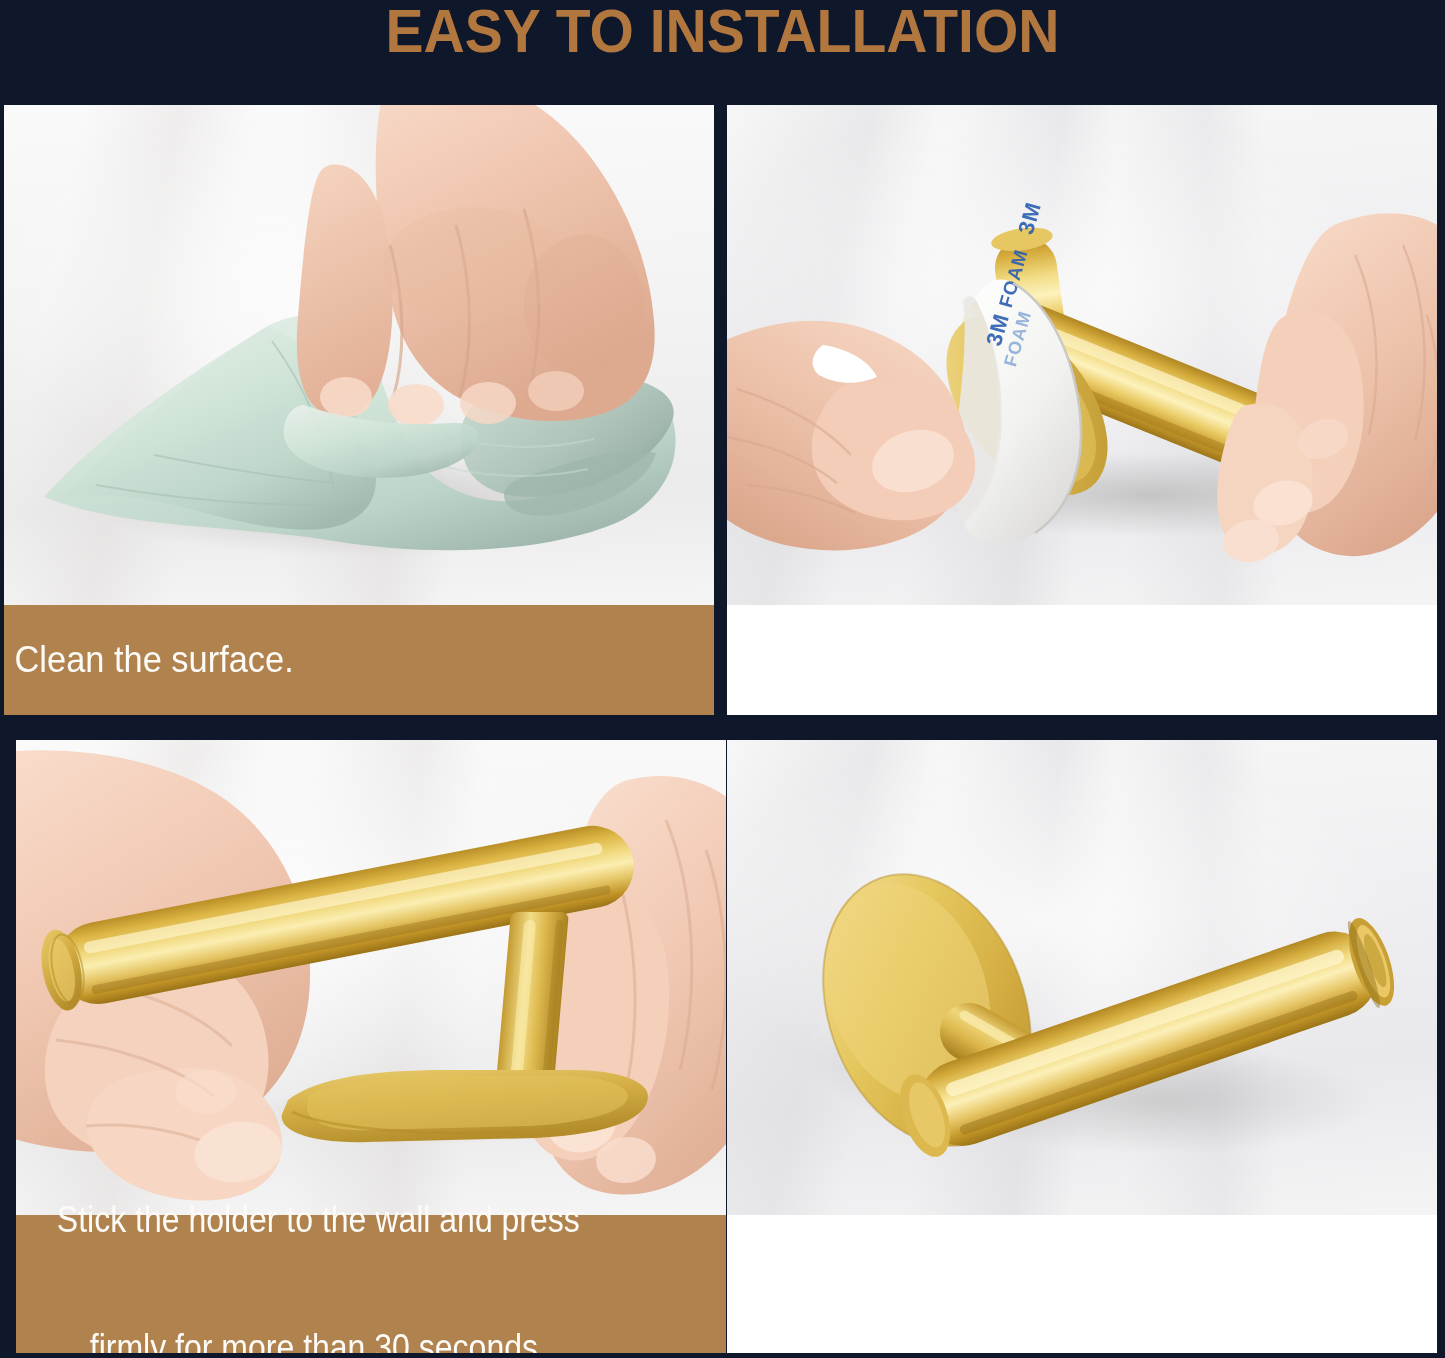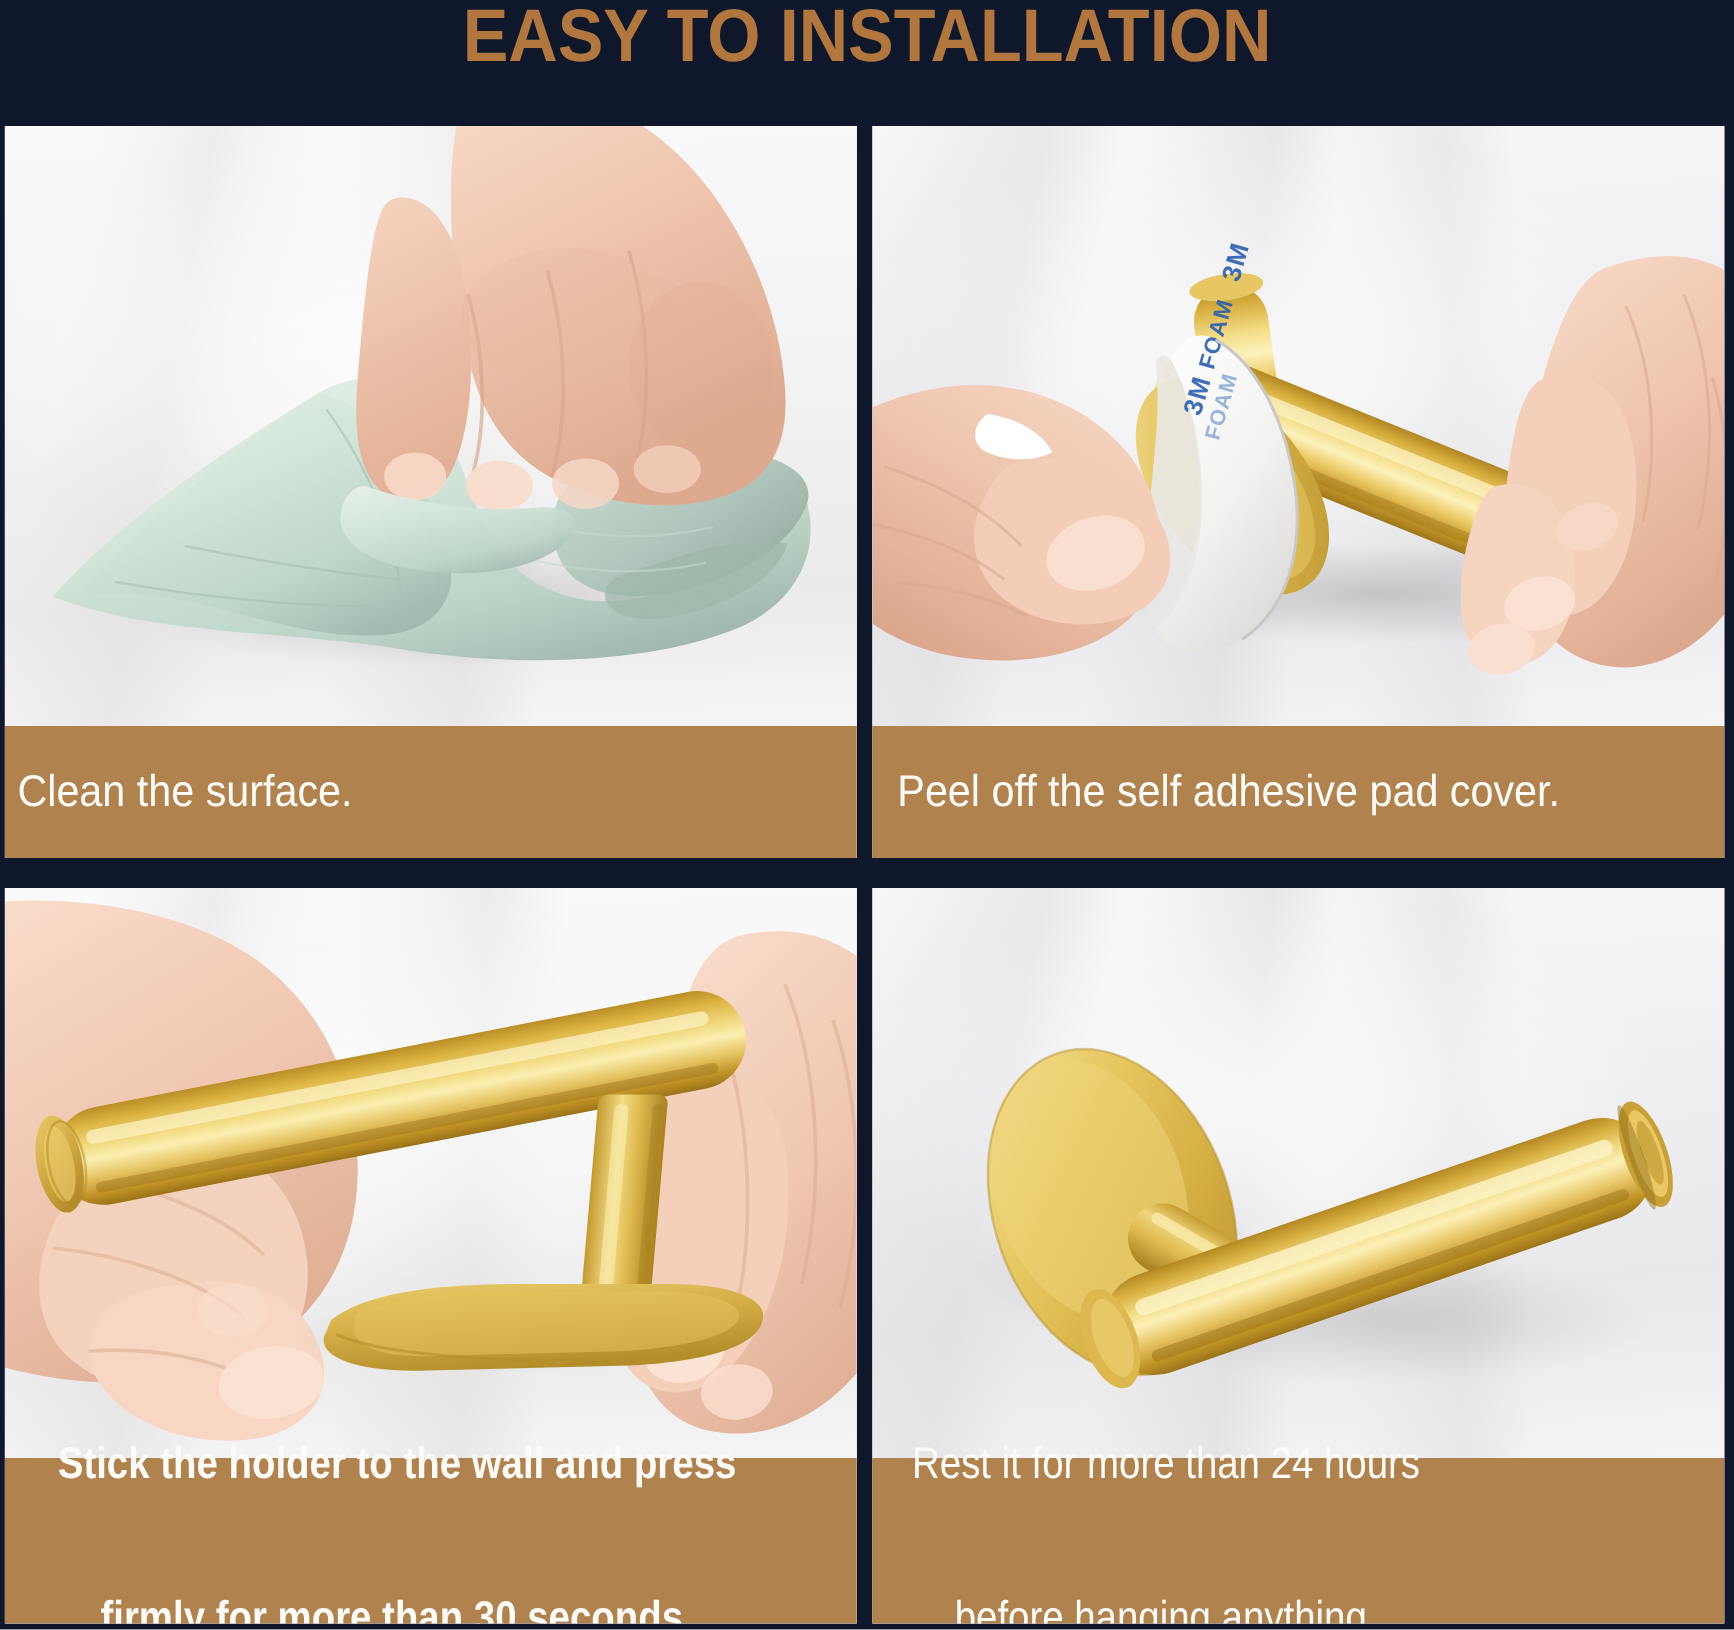--- a/index.html
+++ b/index.html
@@ -20,21 +20,21 @@
     font-family:"Liberation Sans","DejaVu Sans",sans-serif;
     transform:scaleX(.92);transform-origin:50% 50%;
     white-space:nowrap;
   }
 
   
   .grid{position:absolute;left:4px;top:105px;width:1437px;height:1248px;}
   .card{position:absolute;width:710px;overflow:hidden;background:#fff;}
   .card.c1{left:0;top:0;height:610px;}
   .card.c2{left:723px;top:0;height:610px;}
-  .card.c3{left:0;top:635px;height:613px;font-weight:bold;}
+  .card.c3{left:12px;top:635px;height:613px;}
   .card.c4{left:723px;top:635px;height:613px;}
 
   .photo{position:relative;width:710px;overflow:hidden;background:#f3f2f2;}
   .c1 .photo,.c2 .photo{height:500px;}
   .c3 .photo,.c4 .photo{height:475px;}
 
   .caption{
     background:#B0824E;color:#FDFBF7;
     font-size:37px;line-height:54px;
     text-align:center;
@@ -284,23 +284,20 @@
             <path d="M628 150 C650 200 656 268 642 330"></path>
             <path d="M676 140 C700 196 704 272 688 336"></path>
             <path d="M700 210 C716 262 716 330 702 380"></path>
           </g>
 
           <ellipse cx="556" cy="398" rx="30" ry="22" transform="rotate(-14 556 398)" fill="#fae1d2"></ellipse>
           <ellipse cx="524" cy="436" rx="28" ry="21" transform="rotate(-10 524 436)" fill="#f9dfd0"></ellipse>
           <ellipse cx="596" cy="334" rx="26" ry="19" transform="rotate(-20 596 334)" fill="#f7dac9" opacity=".8"></ellipse>
         </svg>
       </div>
-      <div class="caption">
-        <span>Peel off the self adhesive pad cover.</span>
-      </div>
     </div>
 
     <div class="card c3">
       <div class="photo">
         <div class="marble warm"></div>
         <div class="glow"></div>
 
         <svg viewBox="0 0 710 475" width="710" height="475" style="position:absolute;inset:0">
           <defs>
             <linearGradient id="g3bar" x1="0" y1="0" x2="0" y2="1">
@@ -457,22 +454,16 @@
             <ellipse cx="184" cy="309" rx="22" ry="43" fill="#dcb84f"></ellipse>
             <ellipse cx="186" cy="309" rx="15" ry="34" fill="#eccf70" opacity=".7"></ellipse>
 
             <ellipse cx="656" cy="309" rx="18" ry="46" fill="#c8a036"></ellipse>
             <ellipse cx="658" cy="309" rx="12" ry="38" fill="#e9c865"></ellipse>
             <ellipse cx="660" cy="309" rx="7" ry="28" fill="#b78f26" opacity=".55"></ellipse>
             <ellipse cx="648" cy="309" rx="6" ry="46" fill="#8d6c18" opacity=".45"></ellipse>
           </g>
         </svg>
       </div>
-      <div class="caption two">
-        <span>
-          <span>Rest it for more than 24 hours</span><br>
-          <span>before hanging anything.</span>
-        </span>
-      </div>
     </div>
 
   </div>
 </div>
 
 </body></html>

